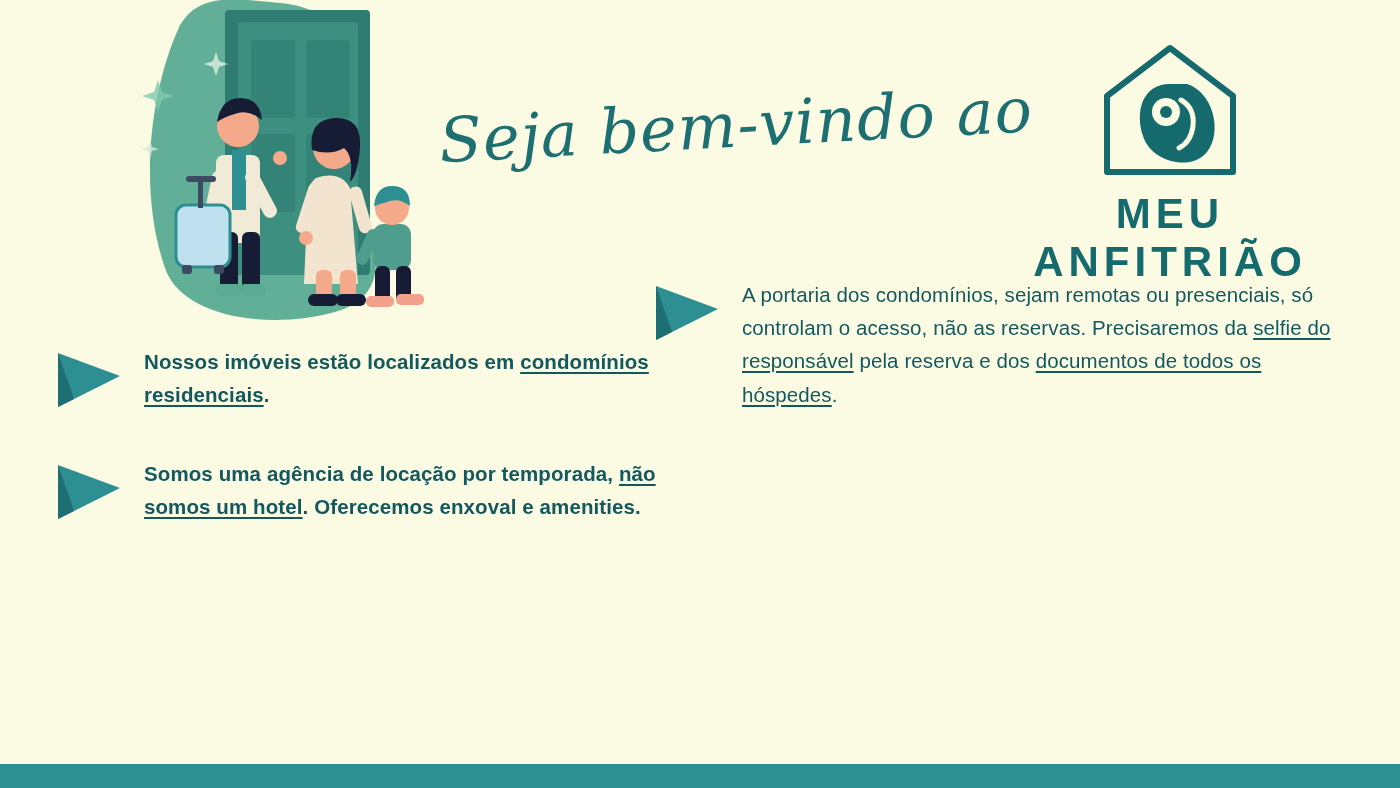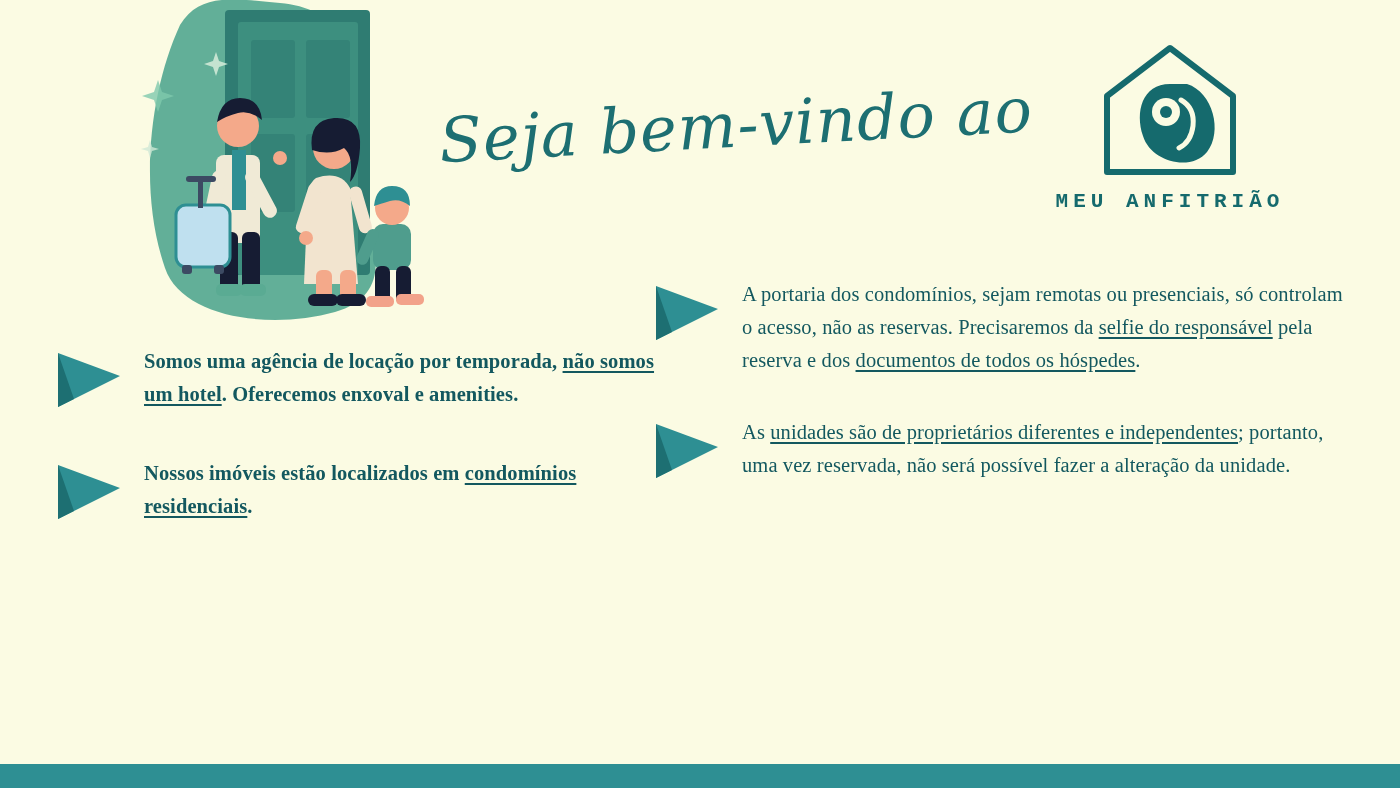--- a/index.html
+++ b/index.html
@@ -56,24 +56,24 @@
     width: 340px;
     text-align: center;
   }
   .brand-mark {
     display: block;
     margin: 0 auto;
   }
   .brand-name {
     margin-top: 6px;
     color: #156a6d;
-    font-size: 21px;
+    font-size: 42px;
     font-weight: bold;
     letter-spacing: 5px;
-    font-family: Liberation Mono, monospace;
+    font-family: Liberation Sans, sans-serif;
   }
 
   
   .col {
     position: absolute;
     top: 345px;
   }
   .col-left {
     left: 52px;
     width: 610px;
@@ -92,21 +92,21 @@
   .bullet-arrow {
     flex: 0 0 auto;
     width: 78px;
     margin-right: 14px;
     padding-top: 4px;
   }
   .bullet-text {
     color: #13585f;
     font-size: 20.5px;
     line-height: 1.62;
-    font-family: Liberation Serif, serif;
+    font-family: Liberation Sans, sans-serif;
     letter-spacing: 0.1px;
   }
   .bullet-text .u {
     text-decoration: underline;
     text-underline-offset: 3px;
   }
   .bullet-text .b {
     font-weight: bold;
   }
   .col-left .bullet-text {
@@ -218,48 +218,39 @@
   </div>
 
   <div class="col col-left">
     <div class="bullet">
       <span class="bullet-arrow">
         <svg width="72" height="62" viewBox="0 0 72 62" xmlns="http://www.w3.org/2000/svg">
           <path d="M6 4 L68 27 L6 58 Z" fill="#2e8f93"></path>
           <path d="M6 4 L6 58 L22 50 Z" fill="#1d6f72"></path>
         </svg>
       </span>
-      <span class="bullet-text"><span class="b">Somos  uma agência de locação por temporada, </span><span class="u b">não somos um hotel</span><span class="b">. Oferecemos enxoval e amenities.</span></span>
+      <span class="bullet-text"><span class="b">Nossos imóveis estão localizados em </span><span class="u b">condomínios residenciais</span><span class="b">.</span></span>
     </div>
     <div class="bullet">
       <span class="bullet-arrow">
         <svg width="72" height="62" viewBox="0 0 72 62" xmlns="http://www.w3.org/2000/svg">
           <path d="M6 4 L68 27 L6 58 Z" fill="#2e8f93"></path>
           <path d="M6 4 L6 58 L22 50 Z" fill="#1d6f72"></path>
         </svg>
       </span>
-      <span class="bullet-text"><span class="b">Nossos imóveis estão localizados em </span><span class="u b">condomínios residenciais</span><span class="b">.</span></span>
+      <span class="bullet-text"><span class="b">Somos  uma agência de locação por temporada, </span><span class="u b">não somos um hotel</span><span class="b">. Oferecemos enxoval e amenities.</span></span>
     </div>
   </div>
 
   <div class="col col-right">
     <div class="bullet">
       <span class="bullet-arrow">
         <svg width="72" height="62" viewBox="0 0 72 62" xmlns="http://www.w3.org/2000/svg">
           <path d="M6 4 L68 27 L6 58 Z" fill="#2e8f93"></path>
           <path d="M6 4 L6 58 L22 50 Z" fill="#1d6f72"></path>
         </svg>
       </span>
       <span class="bullet-text"><span>A portaria dos condomínios, sejam remotas ou presenciais, só controlam o acesso, não as reservas. Precisaremos da </span><span class="u">selfie do responsável</span><span> pela reserva e dos </span><span class="u">documentos de todos os hóspedes</span><span>.</span></span>
     </div>
-    <div class="bullet">
-      <span class="bullet-arrow">
-        <svg width="72" height="62" viewBox="0 0 72 62" xmlns="http://www.w3.org/2000/svg">
-          <path d="M6 4 L68 27 L6 58 Z" fill="#2e8f93"></path>
-          <path d="M6 4 L6 58 L22 50 Z" fill="#1d6f72"></path>
-        </svg>
-      </span>
-      <span class="bullet-text"><span>As </span><span class="u">unidades são de proprietários diferentes e independentes</span><span>; portanto, uma vez reservada, não será possível fazer a alteração da unidade.</span></span>
-    </div>
   </div>
 
   <div class="bottom-band"></div>
 </div>
 
 </body></html>

